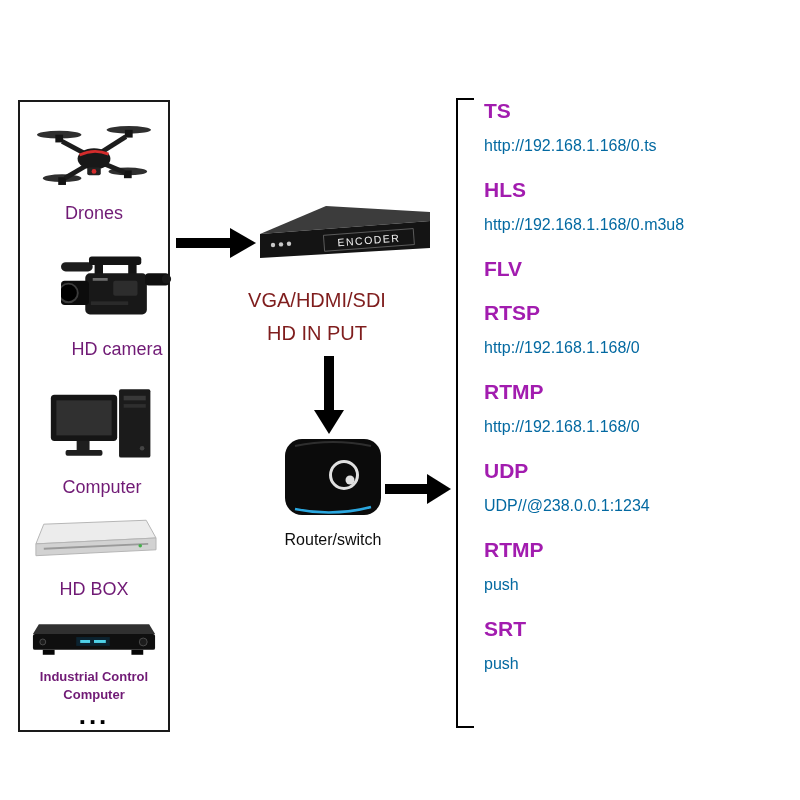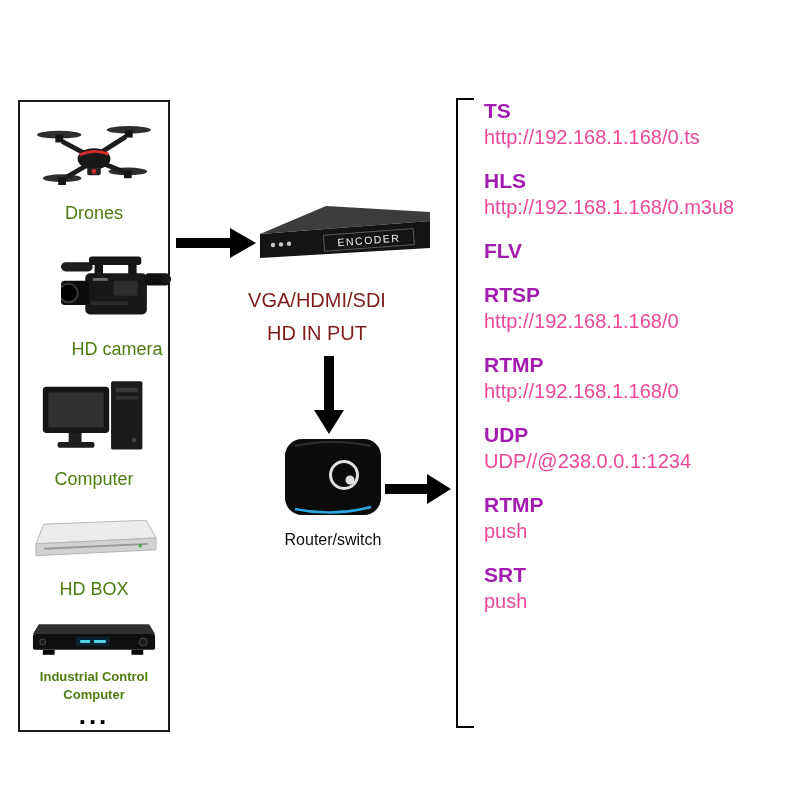--- a/index.html
+++ b/index.html
@@ -22,28 +22,28 @@
     border: 2px solid #1a1a1a;
     background: #fff;
   }
   .device {
     position: absolute;
     left: 0; width: 100%;
     display: flex; flex-direction: column; align-items: center;
   }
   .device-drones      { top: 12px;  }
   .device-camera      { top: 150px; margin-left: 23px; }
-  .device-computer    { top: 276px; }
+  .device-computer    { top: 284px; margin-left: 8px; }
   .device-hdbox       { top: 406px; }
   .device-industrial  { top: 516px; }
   .device-label {
     margin-top: 6px;
     font-size: 18px;
     line-height: 22px;
-    color: #4d7c0f;
+    color: #701a75;
     text-align: center;
   }
   .device-label.small {
     font-size: 13px;
     font-weight: 700;
     line-height: 18px;
     padding: 0 4px;
     margin-top: 6px;
   }
   .device-hdbox .device-label { margin-top: 14px; }
@@ -91,22 +91,22 @@
   .protocols {
     position: absolute;
     left: 484px; top: 97px; width: 306px;
   }
   .proto { margin-bottom: 17px; }
   .proto-name {
     font-size: 21px; font-weight: 700;
     line-height: 27px; color: #a21caf;
   }
   .proto-url {
-    font-size: 20px; color: #ec4899;
-    line-height: 26px; 
+    font-size: 16px; color: #0369a1;
+    line-height: 26px; margin-top: 9px;
     white-space: nowrap;
   }
 </style>
 </head>
 <body>
 
 <div class="canvas">
 
   <div class="device-panel">
 

